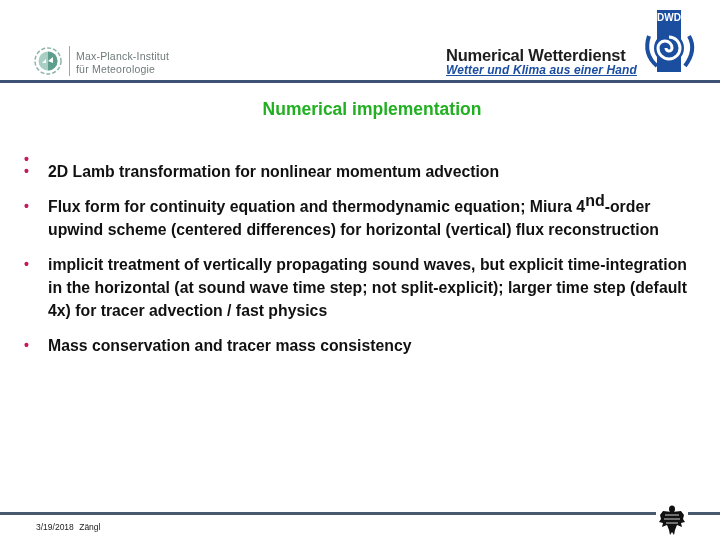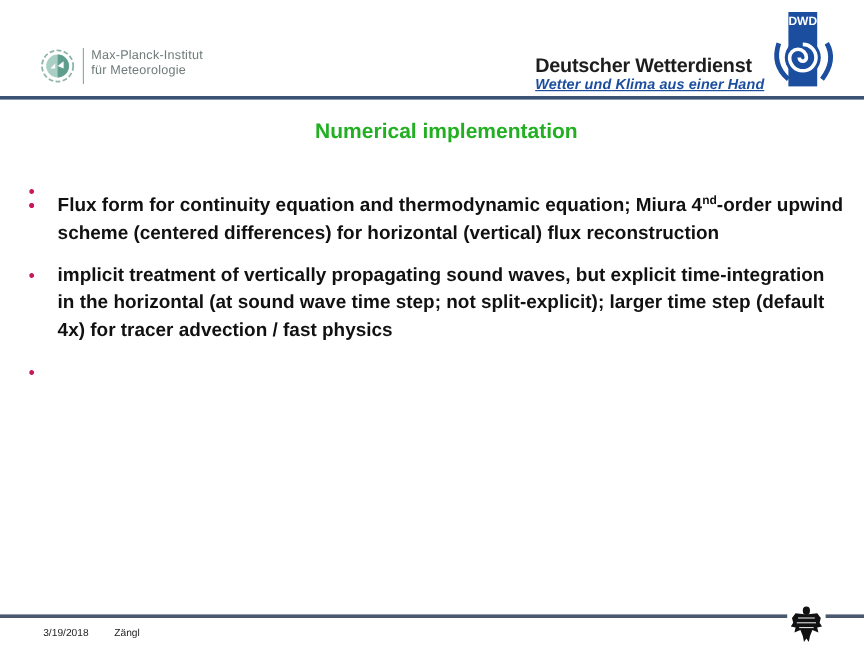--- a/index.html
+++ b/index.html
@@ -39,21 +39,21 @@
       background: #4a5a6e;
     }
     
     .mpi-logo {
       position: absolute;
       left: 33px;
       top: 40px;
       width: 170px;
       height: 36px;
       display: flex;
-      align-items: flex-start;
+      align-items: flex-end;
     }
     .mpi-emblem {
       width: 30px;
       height: 30px;
       margin-right: 6px;
     }
     .mpi-sep {
       width: 1px;
       height: 30px;
       background: #9aa8a8;
@@ -126,34 +126,34 @@
       margin-bottom: 12px;
     }
     .bullet-dot {
       position: absolute;
       left: 0;
       top: 0;
       color: #c8175d;
       font-size: 14px;
     }
     .bullet-text sup {
-      font-size: 10px;
+      font-size: 16px;
       line-height: 0;
       vertical-align: 6px;
     }
     
     .footer-text {
       position: absolute;
       left: 36px;
       top: 522px;
       font-size: 8.5px;
       color: #222;
     }
     .footer-text span + span {
-      margin-left: 19px;
+      margin-left: 3px;
     }
     .eagle {
       position: absolute;
       left: 657px;
       top: 503px;
       width: 30px;
       height: 34px;
     }
   </style>
 </head>
@@ -168,21 +168,21 @@
     <path d="M15 15 L20 11 L20 17 Z" fill="#ffffff"></path>
   </svg>
   <div class="mpi-sep"></div>
   <div class="mpi-text">
     <div>Max-Planck-Institut</div>
     <div>für Meteorologie</div>
   </div>
 </div>
 
 <div class="dwd-text">
-  <div class="dwd-name">Deutscher Wetterdienst</div>
+  <div class="dwd-name">Numerical Wetterdienst</div>
   <div class="dwd-tagline">Wetter und Klima aus einer Hand</div>
 </div>
 
 <svg class="dwd-emblem" viewBox="0 0 72 66">
   <rect x="22" y="0" width="24" height="62" fill="#1c4ea0"></rect>
   <text x="34" y="11" text-anchor="middle" font-family="Liberation Sans, sans-serif" font-weight="bold" font-size="10" fill="#ffffff">DWD</text>
   <path d="M14 26 Q8 44 22 56" fill="none" stroke="#1c4ea0" stroke-width="4"></path>
   <path d="M54 26 Q62 40 50 56" fill="none" stroke="#1c4ea0" stroke-width="4"></path>
   <circle cx="34" cy="38" r="15" fill="#1c4ea0"></circle>
   <path d="M34 27 A11 11 0 1 1 23 38 A7 7 0 1 1 37 38 A3 3 0 1 1 31 38" fill="none" stroke="#ffffff" stroke-width="3"></path>
@@ -191,31 +191,33 @@
 <div class="header-rule"></div>
 
 <div class="slide-title">Numerical implementation</div>
 
 <ul class="bullets">
   <li class="bullet-item">
     <span class="bullet-dot">•</span>
   </li>
   <li class="bullet-item">
     <span class="bullet-dot">•</span>
+    <span class="bullet-text">2D Lamb transformation for nonlinear momentum advection</span>
   </li>
   <li class="bullet-item">
     <span class="bullet-dot">•</span>
     <span class="bullet-text"><span>Flux form for continuity equation and thermodynamic equation; Miura 4</span><sup>nd</sup><span>-order upwind scheme (centered differences) for horizontal (vertical) flux reconstruction</span></span>
   </li>
   <li class="bullet-item">
     <span class="bullet-dot">•</span>
     <span class="bullet-text">implicit treatment of vertically propagating sound waves, but explicit time-integration in the horizontal (at sound wave time step; not split-explicit); larger time step (default 4x) for tracer advection / fast physics</span>
   </li>
   <li class="bullet-item">
     <span class="bullet-dot">•</span>
+    <span class="bullet-text">Mass conservation and tracer mass consistency</span>
   </li>
 </ul>
 
 <div class="footer-rule-left"></div>
 <div class="footer-rule-right"></div>
 
 <svg class="eagle" viewBox="0 0 30 34">
   <ellipse cx="15" cy="6" rx="3" ry="3.5" fill="#111"></ellipse>
   <path d="M15 9 L6 8 L3 12 L4 16 L2 19 L6 20 L5 24 L10 22 L12 27 L13 32 L15 29 L17 32 L18 27 L20 22 L25 24 L24 20 L28 19 L26 16 L27 12 L24 8 Z" fill="#111"></path>
   <path d="M8 12 L22 12 M7 16 L23 16 M9 20 L21 20" stroke="#ffffff" stroke-width="0.8"></path>

